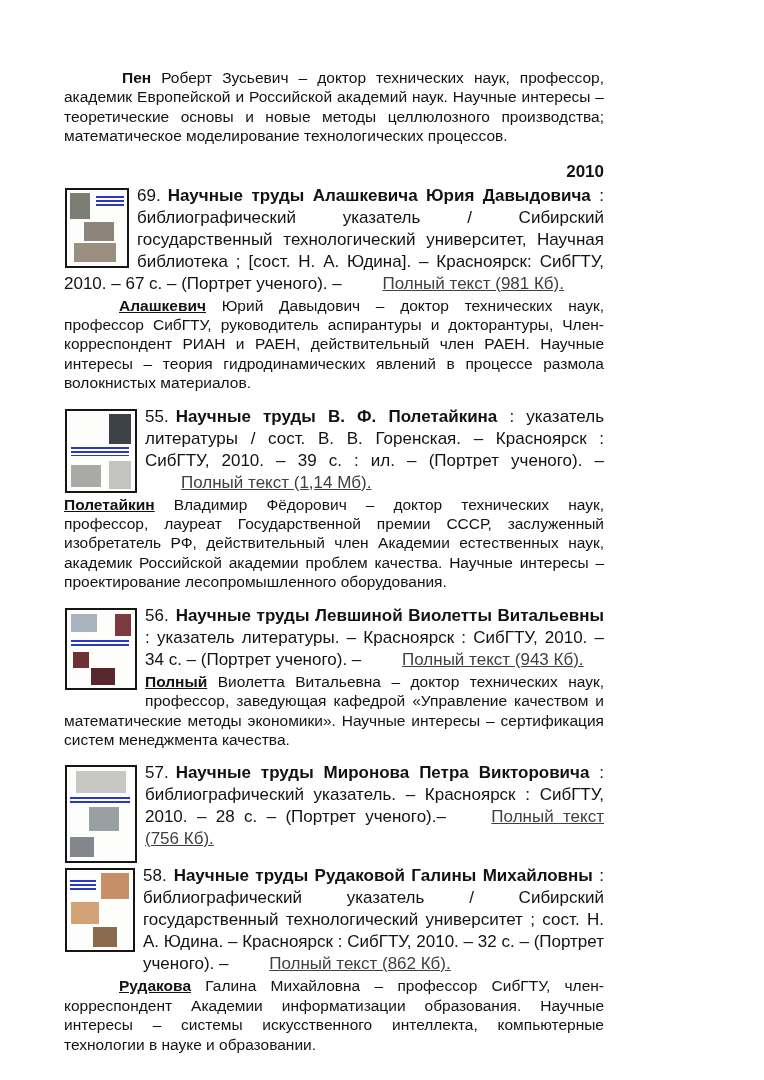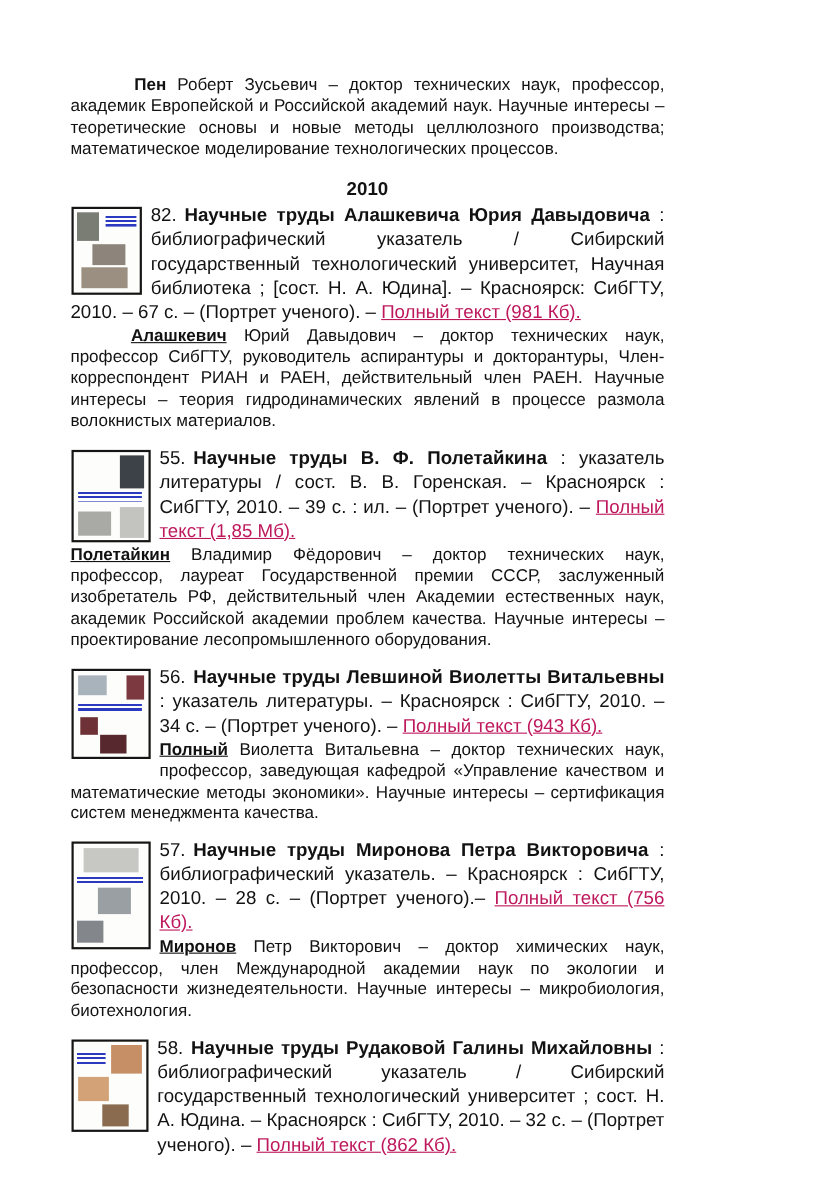--- a/index.html
+++ b/index.html
@@ -15,38 +15,38 @@
     padding:68px 92px 0 64px;
     position:relative;
   }
   
   p{margin:0;}
   .intro{
     font-size:15.5px;line-height:19.4px;
     text-align:justify;text-indent:58px;
   }
   .year{
-    font-size:17px;font-weight:bold;text-align:center;
+    font-size:17px;font-weight:bold;text-align:right;
     margin-top:16px;margin-bottom:3px;
   }
   .entry{clear:left;margin-top:13px;}
   .entry.first{margin-top:2px;}
   .citation{
     font-size:17px;line-height:22px;text-align:justify;
   }
   .citation .num{margin-right:7px;}
   .citation b{font-weight:bold;}
   .desc{
     font-size:15.5px;line-height:19.4px;text-align:justify;
     margin-top:1px;
   }
   .desc.fli{text-indent:55px;}
   .desc b{font-weight:bold;text-decoration:underline;}
   a.fulltext{
-    color:#be185d;text-decoration:underline;cursor:pointer;
+    color:#404040;text-decoration:underline;cursor:pointer;margin-left:36px;
   }
   
   .cover{
     float:left;background:#fdfdfb;border:2px solid #151515;
     position:relative;margin:3px 8px 2px 1px;
     box-shadow:0 0 0 1px #fff inset;
   }
   .c54{width:60px;height:76px;}
   .c55{width:68px;height:80px;}
   .c56{width:68px;height:78px;}
@@ -95,32 +95,32 @@
 
   <p class="year">2010</p>
 
   <div class="entry first">
     <div class="cover c54">
       <div class="ph p1"></div>
       <div class="bluetxt t1"></div>
       <div class="ph p2"></div>
       <div class="ph p3"></div>
     </div>
-    <p class="citation"><span class="num">82.</span><b>Научные труды Алашкевича Юрия Давыдовича</b><span> : библиографический указатель / Сибирский государственный технологический университет, Научная библиотека ; [сост. Н. А. Юдина]. – Красноярск: СибГТУ, 2010. – 67 с. – (Портрет ученого). – </span><a class="fulltext" href="#">Полный текст (981 Кб).</a></p>
+    <p class="citation"><span class="num">69.</span><b>Научные труды Алашкевича Юрия Давыдовича</b><span> : библиографический указатель / Сибирский государственный технологический университет, Научная библиотека ; [сост. Н. А. Юдина]. – Красноярск: СибГТУ, 2010. – 67 с. – (Портрет ученого). – </span><a class="fulltext" href="#">Полный текст (981 Кб).</a></p>
     <p class="desc fli"><b>Алашкевич</b><span> Юрий Давыдович – доктор технических наук, профессор СибГТУ, руководитель аспирантуры и докторантуры, Член-корреспондент РИАН и РАЕН, действительный член РАЕН. Научные интересы – теория гидродинамических явлений в процессе размола волокнистых материалов.</span></p>
   </div>
 
   <div class="entry">
     <div class="cover c55">
       <div class="ph p1"></div>
       <div class="bluetxt t1"></div>
       <div class="ph p2"></div>
       <div class="ph p3"></div>
     </div>
-    <p class="citation"><span class="num">55.</span><b>Научные труды В. Ф. Полетайкина</b><span> : указатель литературы / сост. В. В. Горенская. – Красноярск : СибГТУ, 2010. – 39 с. : ил. – (Портрет ученого). – </span><a class="fulltext" href="#">Полный текст (1,85 Мб).</a></p>
+    <p class="citation"><span class="num">55.</span><b>Научные труды В. Ф. Полетайкина</b><span> : указатель литературы / сост. В. В. Горенская. – Красноярск : СибГТУ, 2010. – 39 с. : ил. – (Портрет ученого). – </span><a class="fulltext" href="#">Полный текст (1,14 Мб).</a></p>
     <p class="desc"><b>Полетайкин</b><span> Владимир Фёдорович – доктор технических наук, профессор, лауреат Государственной премии СССР, заслуженный изобретатель РФ, действительный член Академии естественных наук, академик Российской академии проблем качества. Научные интересы – проектирование лесопромышленного оборудования.</span></p>
   </div>
 
   <div class="entry">
     <div class="cover c56">
       <div class="ph p1"></div>
       <div class="ph p2"></div>
       <div class="bluetxt t1"></div>
       <div class="ph p3"></div>
       <div class="ph p4"></div>
@@ -130,28 +130,28 @@
   </div>
 
   <div class="entry">
     <div class="cover c57">
       <div class="ph p1"></div>
       <div class="bluetxt t1"></div>
       <div class="ph p2"></div>
       <div class="ph p3"></div>
     </div>
     <p class="citation"><span class="num">57.</span><b>Научные труды Миронова Петра Викторовича</b><span> : библиографический указатель. – Красноярск : СибГТУ, 2010. – 28 с. – (Портрет ученого).– </span><a class="fulltext" href="#">Полный текст (756 Кб).</a></p>
-    <p class="desc"><b>Миронов</b><span> Петр Викторович – доктор химических наук, профессор, член Международной академии наук по экологии и безопасности жизнедеятельности. Научные интересы – микробиология, биотехнология.</span></p>
   </div>
 
   <div class="entry">
     <div class="cover c58">
       <div class="ph p1"></div>
       <div class="bluetxt t1"></div>
       <div class="ph p2"></div>
       <div class="ph p3"></div>
     </div>
     <p class="citation"><span class="num">58.</span><b>Научные труды Рудаковой Галины Михайловны</b><span> : библиографический указатель / Сибирский государственный технологический университет ; сост. Н. А. Юдина. – Красноярск : СибГТУ, 2010. – 32 с. – (Портрет ученого). – </span><a class="fulltext" href="#">Полный текст (862 Кб).</a></p>
+    <p class="desc fli"><b>Рудакова</b><span> Галина Михайловна – профессор СибГТУ, член-корреспондент Академии информатизации образования. Научные интересы – системы искусственного интеллекта, компьютерные технологии в науке и образовании.</span></p>
   </div>
 
   <div class="pagenum">16</div>
 
 </div>
 
 </body></html>

